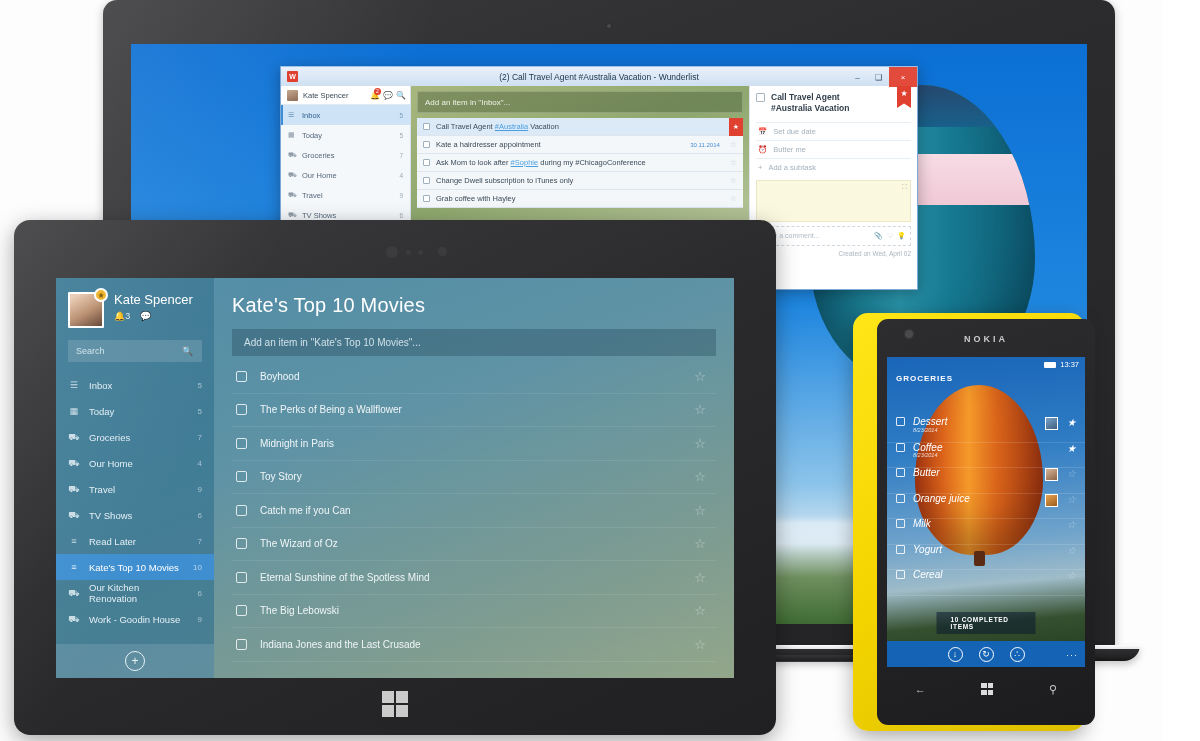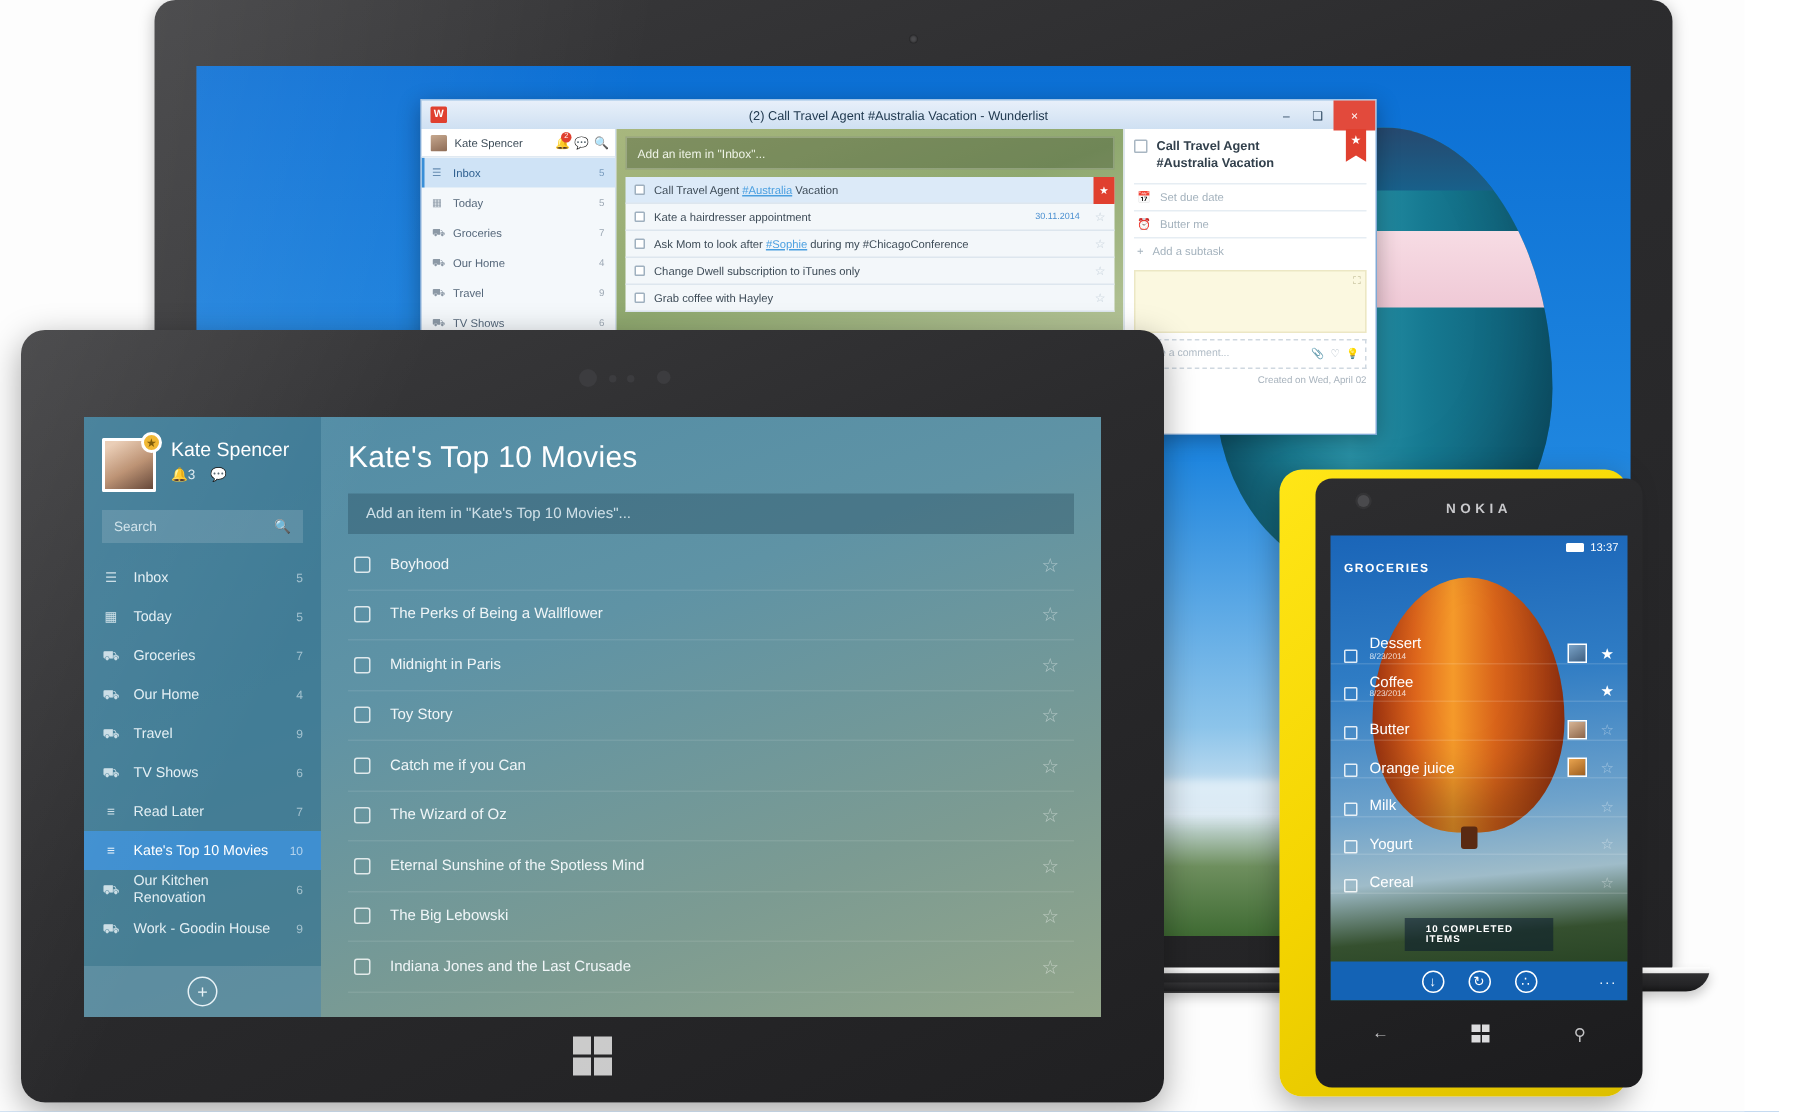--- a/index.html
+++ b/index.html
@@ -276,22 +276,22 @@
     background:#5a2a12; border-radius:2px;}
   #ph-status{ position:absolute; right:6px; top:3px; display:flex;align-items:center; gap:4px;
     font-size:7.5px; color:#fff;}
   #ph-batt{ width:12px;height:6px;background:#fff;border-radius:1px; display:inline-block;}
   #ph-listname{ position:absolute; left:9px; top:17px; font-size:8px; letter-spacing:1px; color:#fff; font-weight:bold;}
   #ph-add{ position:absolute; left:9px; top:32px; right:9px; height:22px;
     background:rgba(255,255,255,.17); display:flex;align-items:center; padding:0 9px;
     font-size:9.5px; color:#e7eef5;}
   #ph-list{ position:absolute; left:0; right:0; top:60px; }
   .prow{
-    display:flex;align-items:flex-end; gap:8px; height:25.5px; padding:0 8px 0 9px;
-    border-bottom:1px solid rgba(255,255,255,.13); color:#ffffff;
+    display:flex;align-items:flex-start; gap:8px; height:25.5px; padding:0 8px 0 9px;
+    border-bottom:1px solid rgba(255,255,255,.13); color:#ffffff;font-style:italic;
   }
   .pchk{ width:9px;height:9px;border:1.2px solid rgba(255,255,255,.85); border-radius:1px; flex:none;}
   .prow-txt{flex:1; font-size:10px; line-height:1.05;}
   .prow-date{ font-size:5.5px; opacity:.8; display:block; margin-top:0px;}
   .pava{ width:13px;height:13px;border:1px solid #fff; flex:none;
     background:linear-gradient(150deg,#d8b697,#8b6449);}
   .pava.g{ background:linear-gradient(150deg,#7aa3c8,#3f5f80);}
   .pava.o{ background:linear-gradient(150deg,#e9a44f,#9c5d1e);}
   .pstar{ font-size:10px; flex:none; width:11px; text-align:center;}
   .pstar.on{ color:#ffffff;}

